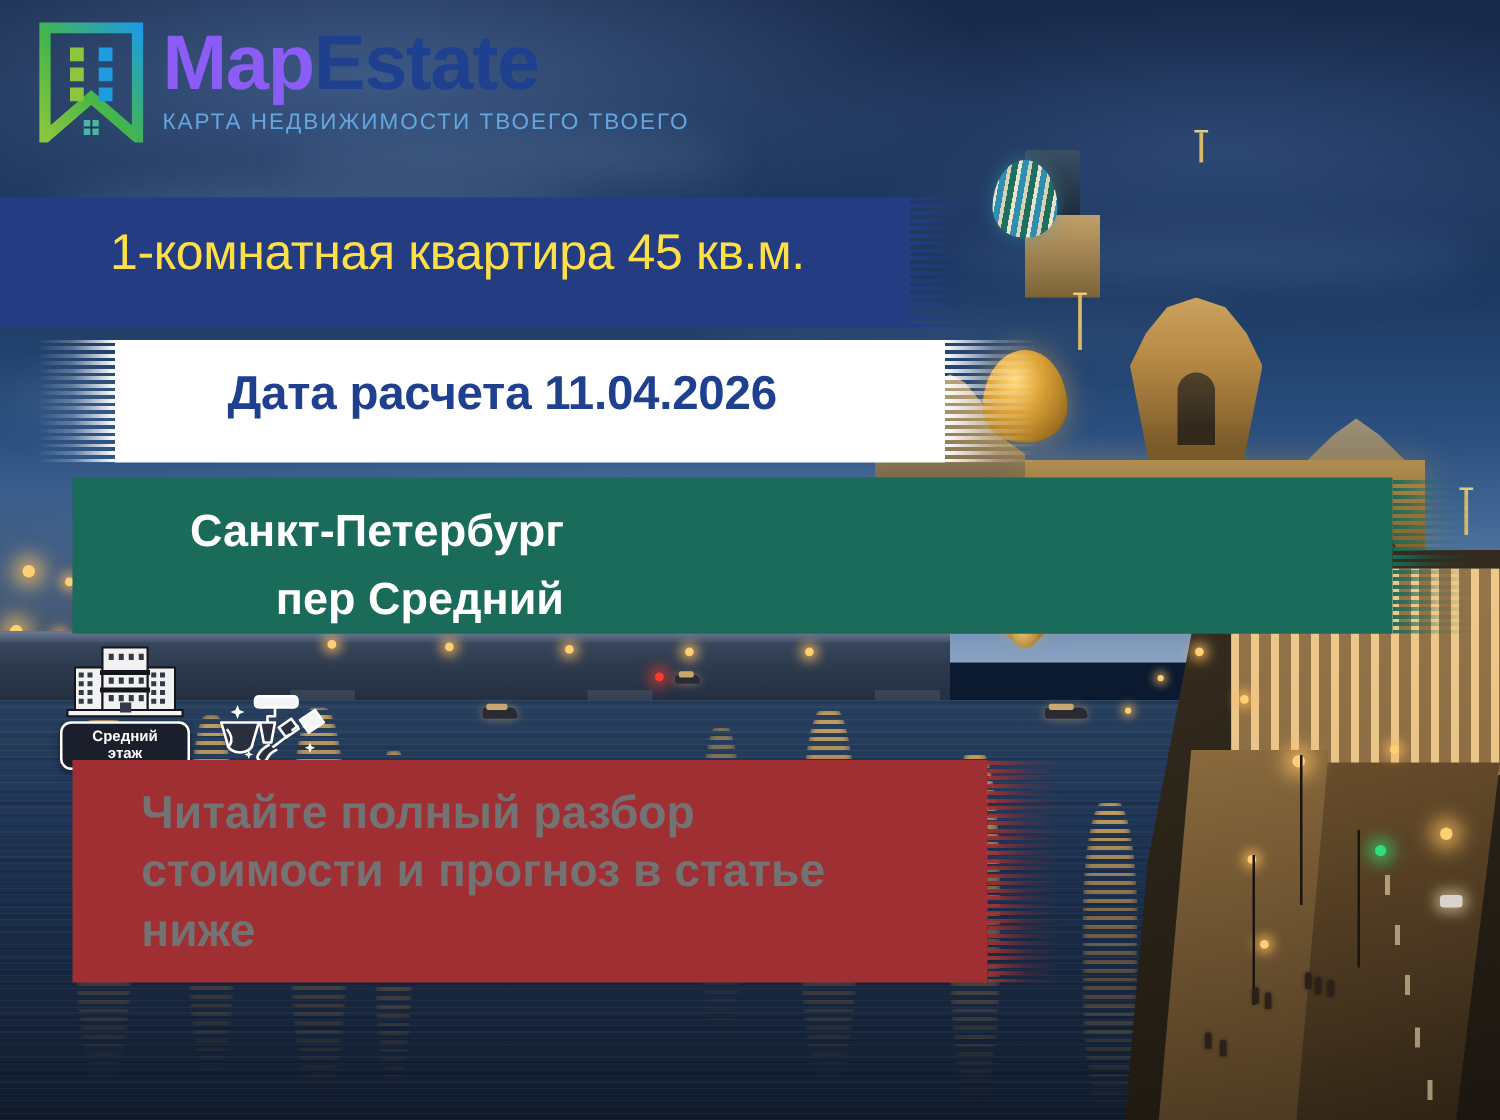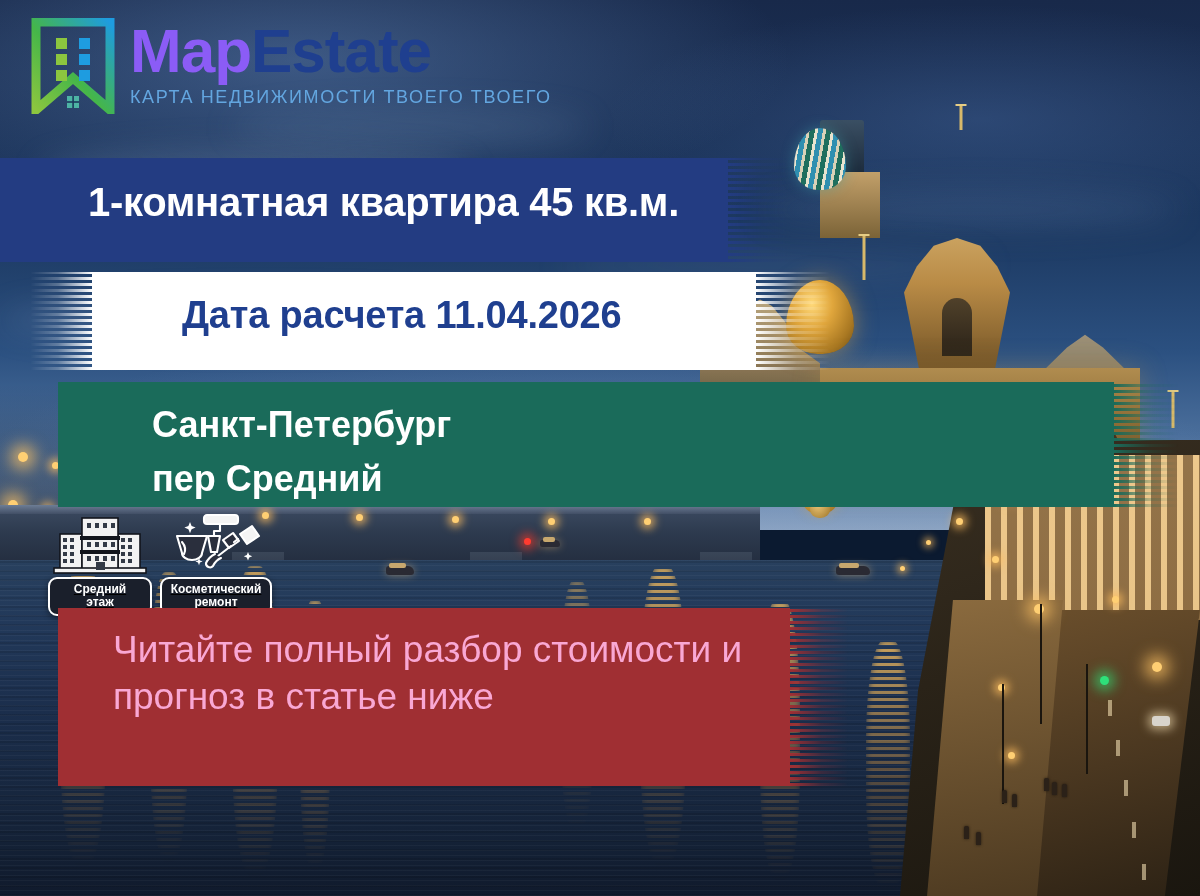--- a/index.html
+++ b/index.html
@@ -225,63 +225,63 @@
     font-size:18px; letter-spacing:1.6px; color:#63a6e0; font-weight:500;
     margin-top:6px;
   }
 
   
   #title-band{ left:0px; top:158px; width:790px; height:104px; }
   #title-band .fill{ left:0; right:62px; }
   #title-band .edge{ right:0; }
   .title-text{
     position:absolute; left:88px; top:22px; width:680px;
-    font-size:40px; font-weight:bold; color:#ffffff; letter-spacing:-.3px;
+    font-size:40px; font-weight:normal; color:#fde047; letter-spacing:-.3px;
     white-space:nowrap;
   }
 
   
   #date-band{ left:30px; top:272px; width:800px; height:98px; }
   #date-band .fill{ left:62px; right:74px; }
   #date-band .edge{ right:0; width:74px; }
   #date-band .edge.left{ left:0; width:62px; }
   .date-text{
     position:absolute; left:152px; top:22px;
     font-size:38px; font-weight:bold; color:#1f3f8f; letter-spacing:-.2px;
     white-space:nowrap;
   }
 
   
   #addr-band{ left:58px; top:382px; width:1120px; height:125px; }
   #addr-band .fill{ left:0; right:64px; }
   #addr-band .edge{ right:0; width:64px; }
   .addr-text{
     position:absolute; left:94px; top:16px;
-    font-size:36px; font-weight:bold; color:#ffffff; line-height:1.5;
+    font-size:36px; font-weight:bold; color:#ffffff; line-height:1.5;text-align:right;
   }
 
   
   .badges{ position:absolute; left:48px; top:512px; display:flex; align-items:flex-end; gap:12px; }
-  .badge{ display:flex; flex-direction:column; align-items:center; width:104px;text-decoration:underline; }
+  .badge{ display:flex; flex-direction:column; align-items:center; width:104px; }
   .badge-icon{ height:62px; display:flex; align-items:flex-end; justify-content:center; }
   .badge-label{
     margin-top:3px;
     background:#1a1f2b; color:#ffffff; border:2px solid #ffffff; border-radius:9px;
     font-size:12px; font-weight:bold; line-height:1.12; text-align:center;
     padding:4px 9px; white-space:pre-line;
     box-shadow:0 2px 6px rgba(0,0,0,.45);
   }
 
   
   #cta-band{ left:58px; top:608px; width:790px; height:178px; }
   #cta-band .fill{ left:0; right:58px; }
   #cta-band .edge{ right:0; width:58px; }
   .cta-text{
     position:absolute; left:55px; top:18px; width:640px;
-    font-size:37px; font-weight:normal; color:#f9a8d4; line-height:1.28;
+    font-size:37px; font-weight:bold; color:#737373; line-height:1.28;
   }
 </style>
 </head>
 <body>
 
 <div id="poster">
 
   <div class="bg">
     <div class="sky"></div>
     <div class="cloud c1"></div>
@@ -543,22 +543,20 @@
             <path d="M70 27 l-4 3"></path>
             <path d="M47 42 q-6 3 -9 9 a4 4 0 0 0 7 3 q3 -6 8 -8" fill="#2a2f3d"></path>
           </g>
           <g fill="#ffffff">
             <path d="M22 10 l1.6 4 l4 1.6 l-4 1.6 l-1.6 4 l-1.6 -4 l-4 -1.6 l4 -1.6 z"></path>
             <path d="M80 40 l1.2 3 l3 1.2 l-3 1.2 l-1.2 3 l-1.2 -3 l-3 -1.2 l3 -1.2 z"></path>
             <path d="M31 46 l1 2.6 l2.6 1 l-2.6 1 l-1 2.6 l-1 -2.6 l-2.6 -1 l2.6 -1 z"></path>
           </g>
         </svg>
       </div>
-      <div class="badge-label">Косметический
-ремонт</div>
     </div>
 
   </div>
 
   <div class="band" id="cta-band">
     <div class="fill" style="background:#a02f33;"></div>
     <div class="edge" style="background:#a02f33;"></div>
     <div class="cta-text">Читайте полный разбор стоимости и прогноз в статье ниже</div>
   </div>
 

